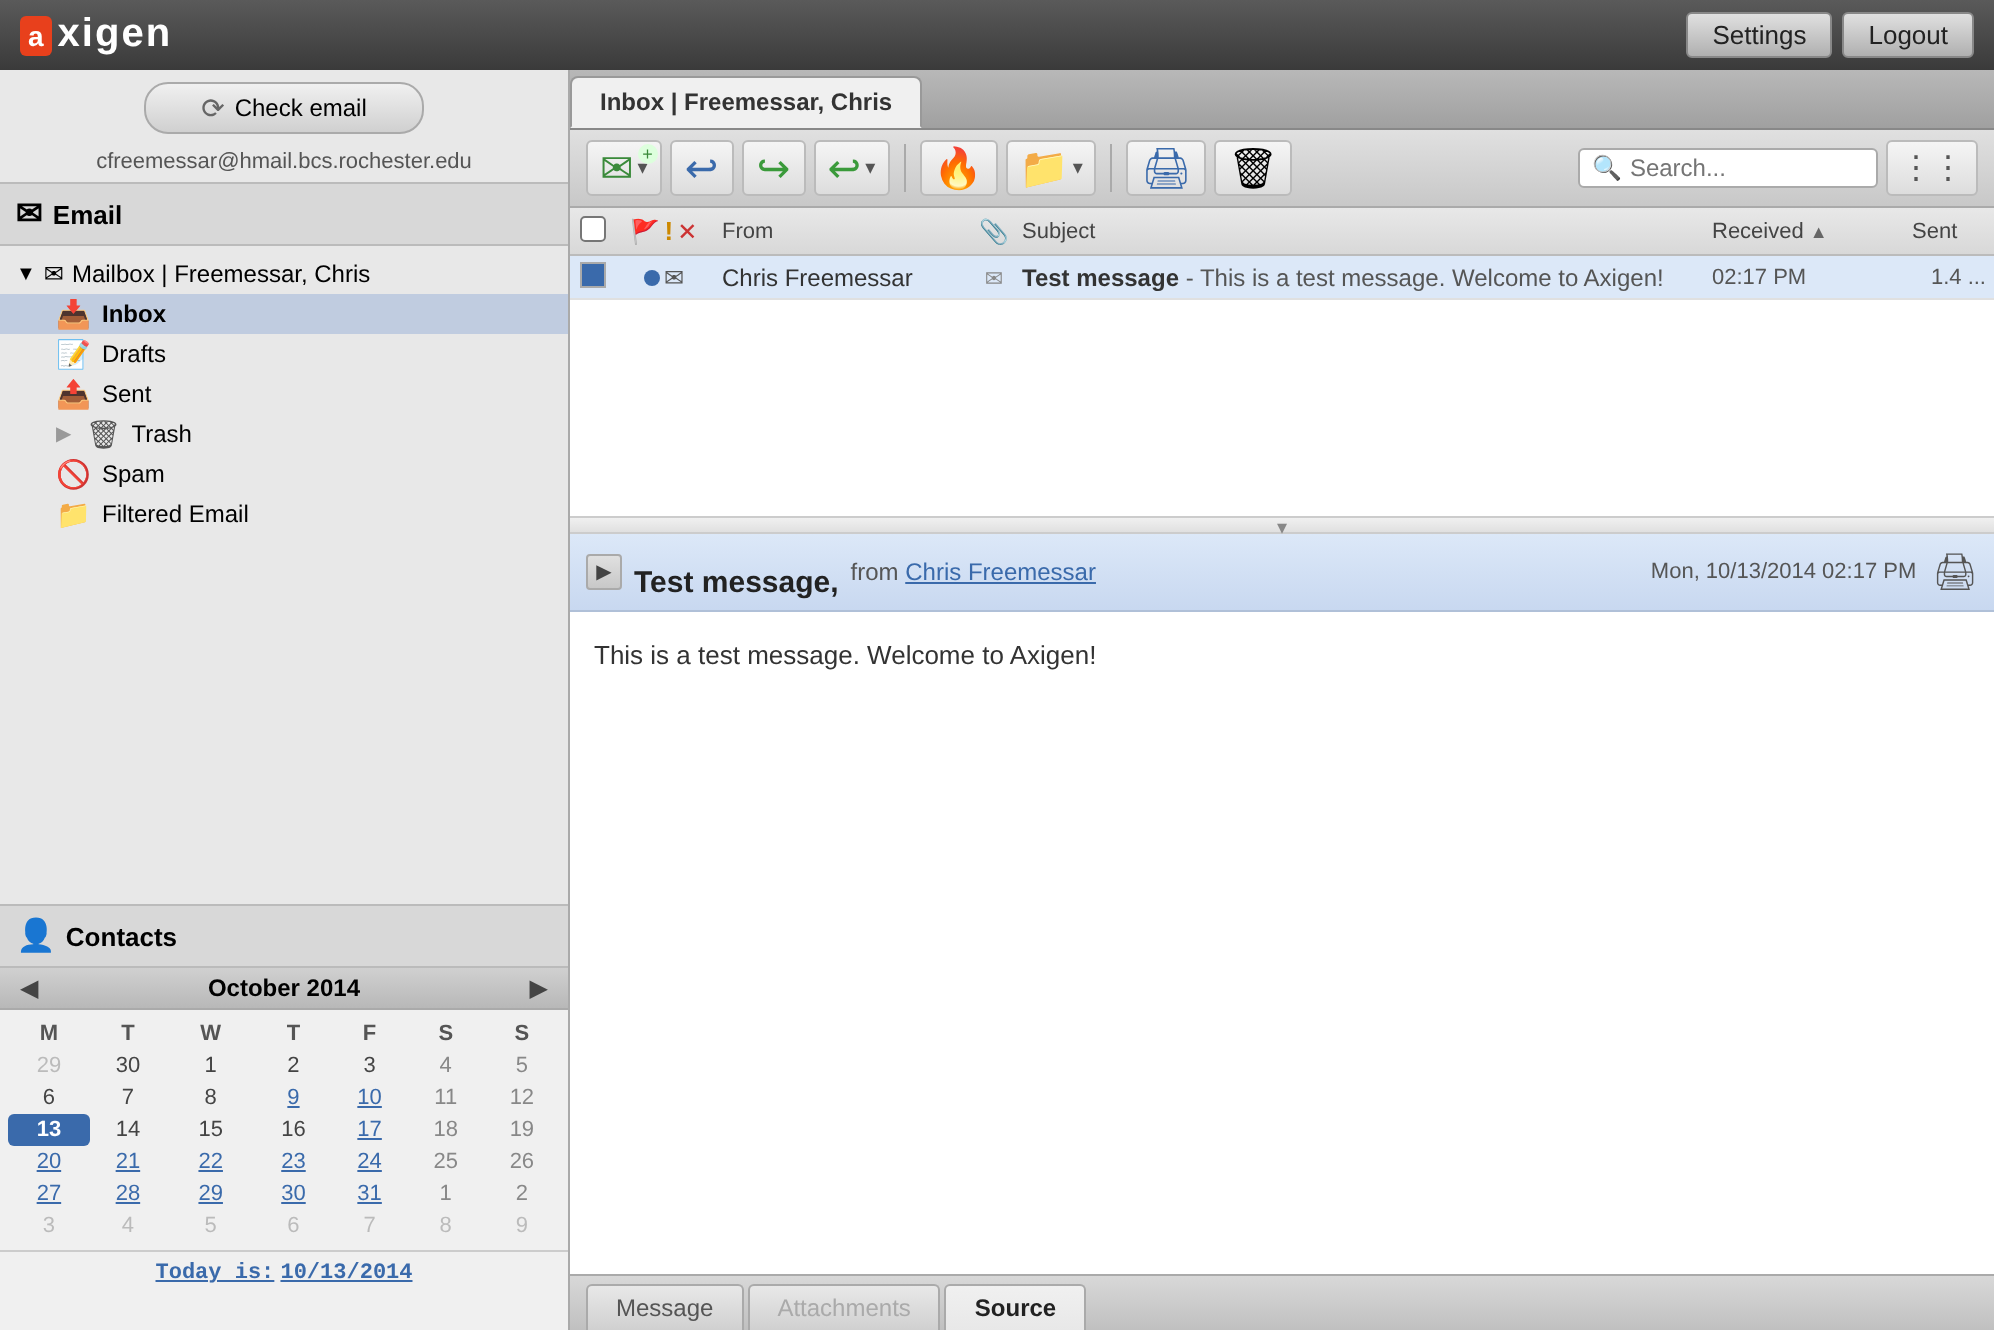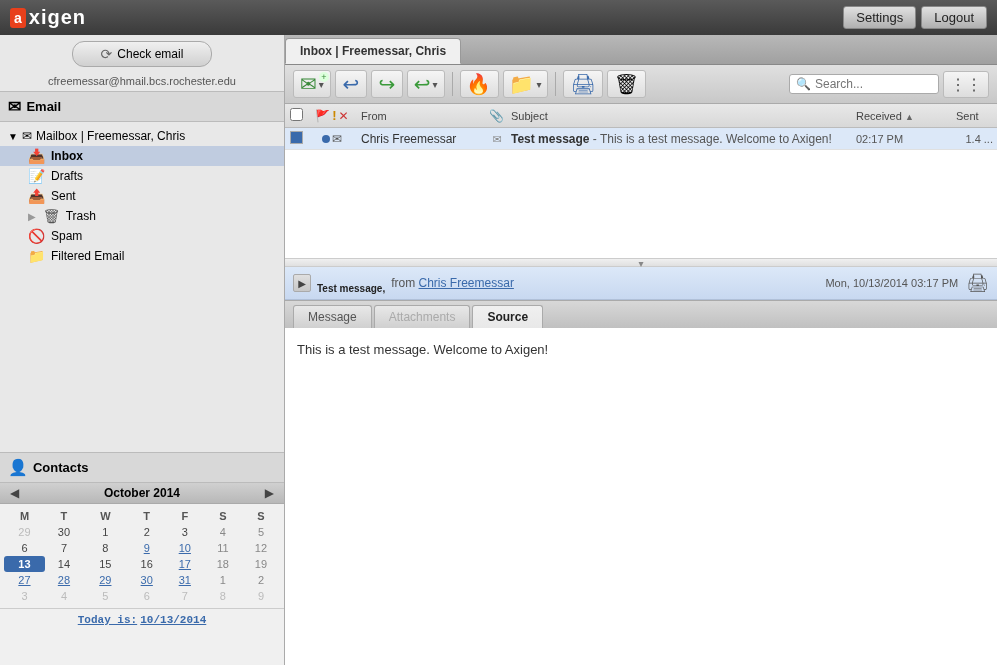--- a/index.html
+++ b/index.html
@@ -364,21 +364,21 @@
       border-radius: 2px;
       width: 18px;
       height: 18px;
       cursor: pointer;
       display: flex;
       align-items: center;
       justify-content: center;
       font-size: 10px;
       color: #444;
     }
-    #preview-subject { font-size: 10px; font-weight: bold; color: #222; margin-top: 11px; }
+    #preview-subject { font-size: 15px; font-weight: bold; color: #222; margin-top: 11px; }
     #preview-from { font-size: 12px; color: #555; }
     #preview-from a { color: #3a6aab; text-decoration: underline; cursor: pointer; }
     #preview-date { font-size: 11px; color: #555; }
     #print-btn { cursor: pointer; font-size: 18px; color: #555; }
 
     #preview-body {
       flex: 1;
       padding: 12px;
       font-size: 13px;
       color: #333;
@@ -520,20 +520,29 @@
               <tr>
                 <td class="today">13</td>
                 <td>14</td>
                 <td>15</td>
                 <td>16</td>
                 <td style="color: rgb(58, 106, 171); text-decoration: underline; margin-top: 34px;">17</td>
                 <td class="weekend">18</td>
                 <td class="weekend">19</td>
               </tr>
               <tr>
+                <td style="color: rgb(58, 106, 171); text-decoration: underline;">20</td>
+                <td style="color: rgb(58, 106, 171); text-decoration: underline;">21</td>
+                <td style="color: rgb(58, 106, 171); text-decoration: underline;">22</td>
+                <td style="color: rgb(58, 106, 171); text-decoration: underline;">23</td>
+                <td style="color: rgb(58, 106, 171); text-decoration: underline;">24</td>
+                <td class="weekend">25</td>
+                <td class="weekend">26</td>
+              </tr>
+              <tr>
                 <td style="color: rgb(58, 106, 171); text-decoration: underline;">27</td>
                 <td style="color: rgb(58, 106, 171); text-decoration: underline;">28</td>
                 <td style="color: rgb(58, 106, 171); text-decoration: underline;">29</td>
                 <td style="color: rgb(58, 106, 171); text-decoration: underline;">30</td>
                 <td style="color: rgb(58, 106, 171); text-decoration: underline;">31</td>
                 <td class="weekend">1</td>
                 <td class="weekend">2</td>
               </tr>
               <tr>
                 <td class="other-month">3</td>
@@ -649,28 +658,28 @@
       <div id="preview-header">
         <div id="preview-header-left">
           <div id="expand-btn">▶</div>
           <span id="preview-subject">Test message,</span>
           <span id="preview-from">
             <span>from</span>
             <a>Chris Freemessar</a>
           </span>
         </div>
         <div style="display:flex;align-items:center;gap:8px;">
-          <span id="preview-date">Mon, 10/13/2014 03:17 PM</span>
+          <span id="preview-date">Mon, 10/13/2014 02:17 PM</span>
           <span id="print-btn">🖨</span>
         </div>
       </div>
+
+      <div id="preview-body">This is a test message.  Welcome to Axigen!</div>
 
       <div id="bottom-tabs">
         <div class="bottom-tab">Message</div>
         <div class="bottom-tab disabled">Attachments</div>
         <div class="bottom-tab active">Source</div>
       </div>
-
-      <div id="preview-body">This is a test message.  Welcome to Axigen!</div>
     </div>
 
   </div>
 </div>
 
 </body></html>

